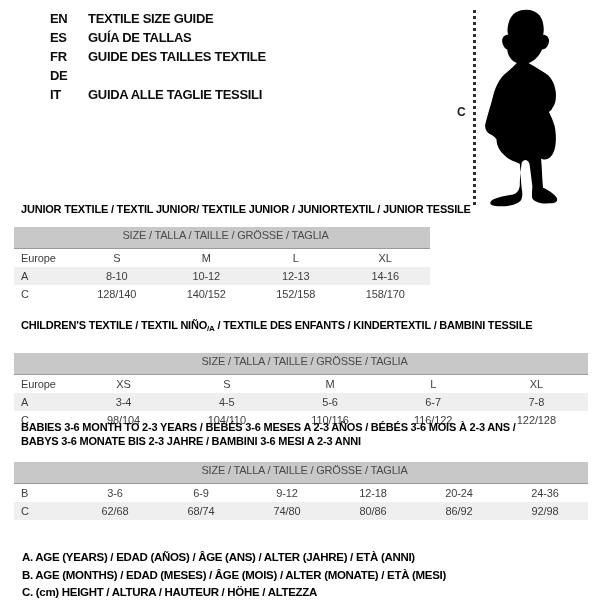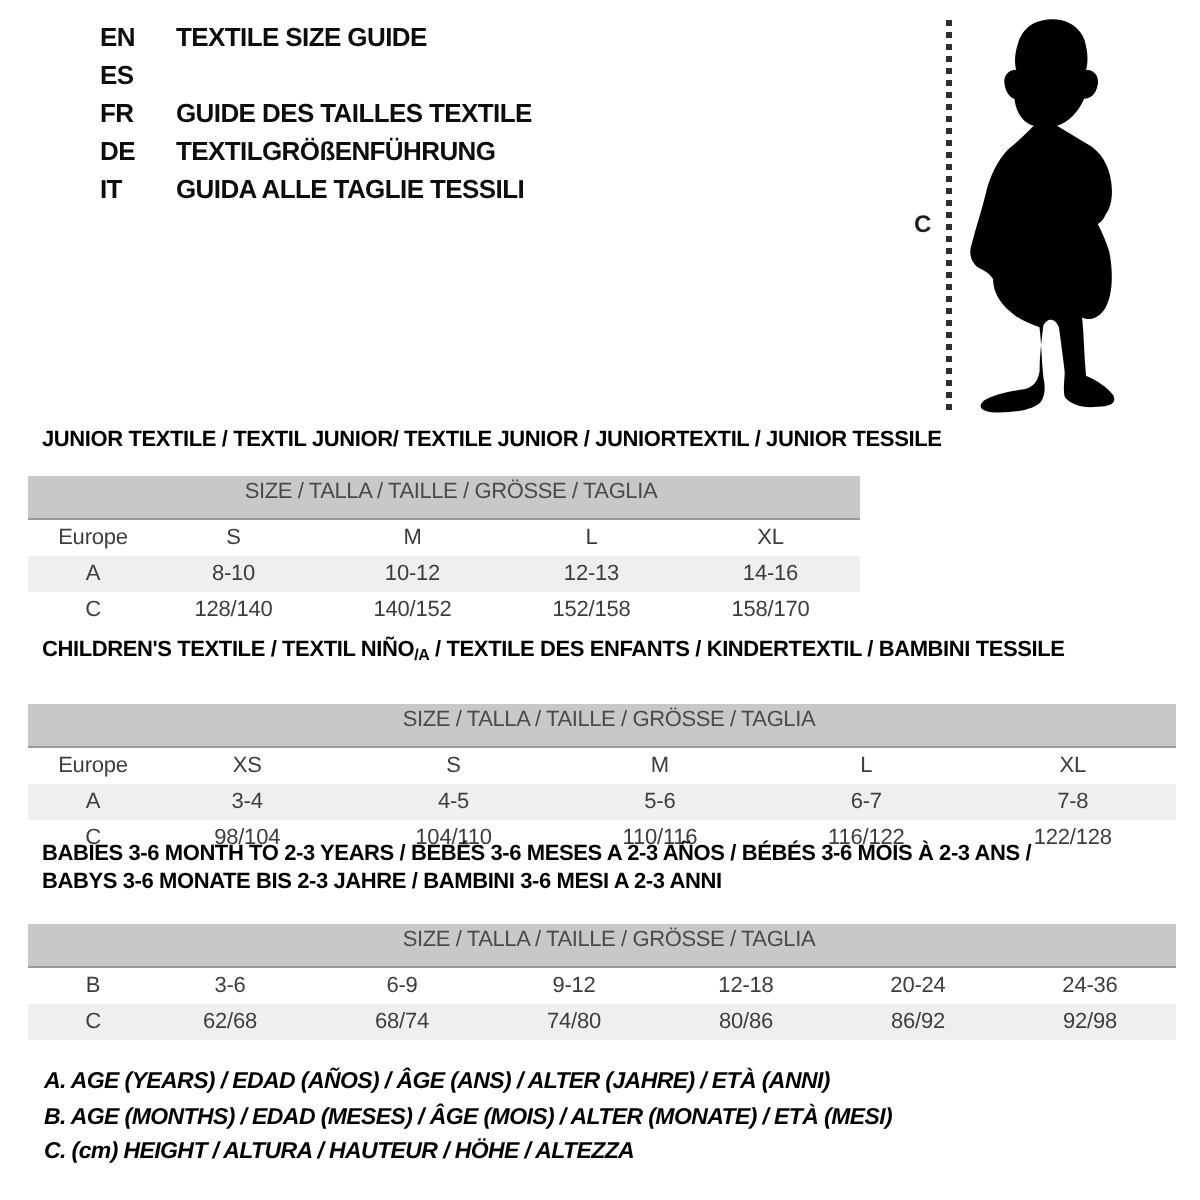--- a/index.html
+++ b/index.html
@@ -16,69 +16,69 @@
   
   .dash-line{
     position:absolute;left:473px;top:10px;width:2.5px;height:196px;
     background-image:repeating-linear-gradient(to bottom,#2e2e2e 0 3px,transparent 3px 6px);
   }
   .c-label{position:absolute;left:457px;top:105px;font-size:12px;font-weight:bold;color:#1c1c1c;}
   .baby-svg{position:absolute;left:482px;top:7px;}
 
   
   .section{position:absolute;left:14px;}
-  .sec-1{top:213px;width:416px;}
+  .sec-1{top:202px;width:416px;}
   .sec-2{top:318px;width:574px;}
   .sec-3{top:420px;width:574px;}
   .sec-title{
     font-weight:bold;font-size:11px;line-height:14px;color:#000;
     letter-spacing:-0.2px;padding-left:7px;white-space:nowrap;
   }
   .sec-1 .sec-title{margin-bottom:11px;}
   .sec-2 .sec-title{margin-bottom:17px;}
   .sec-3 .sec-title{margin-bottom:14px;}
   .title-sub{font-size:8px;vertical-align:-2px;}
   .size-bar{
     height:22px;background:#c8c8c8;border-bottom:1px solid #9a9a9a;box-sizing:border-box;
     font-size:11px;line-height:17px;color:#4a4a4a;padding-left:7px;letter-spacing:-0.2px;
     white-space:nowrap;overflow:hidden;text-align:center;
   }
   table.size-table{border-collapse:collapse;table-layout:fixed;width:100%;}
   table.size-table td{
     height:18px;padding:0;font-size:11px;color:#3d3d3d;text-align:center;
     letter-spacing:-0.1px;white-space:nowrap;
   }
-  table.size-table td.lbl{text-align:center;padding-left:7px;}
+  table.size-table td.lbl{text-align:left;padding-left:7px;}
   table.size-table col.lblcol{width:58px;}
   tr.stripe{background:#efefef;}
 
   
-  .footnotes{position:absolute;left:22px;top:533px;font-style:italic;}
+  .footnotes{position:absolute;left:22px;top:549px;}
   .footnote{font-weight:bold;font-size:11.5px;line-height:17.5px;color:#000;letter-spacing:-0.3px;white-space:nowrap;}
 </style>
 </head>
 <body>
 
 <div class="page">
 
   <div class="lang-list" id="langList">
       <div class="lang-row">
         <span class="lang-code">EN</span>
         <span class="lang-label">TEXTILE SIZE GUIDE</span>
       </div>
       <div class="lang-row">
         <span class="lang-code">ES</span>
+        <span class="lang-label">GUÍA DE TALLAS</span>
       </div>
       <div class="lang-row">
         <span class="lang-code">FR</span>
         <span class="lang-label">GUIDE DES TAILLES TEXTILE</span>
       </div>
       <div class="lang-row">
         <span class="lang-code">DE</span>
-        <span class="lang-label">TEXTILGRÖßENFÜHRUNG</span>
       </div>
       <div class="lang-row">
         <span class="lang-code">IT</span>
         <span class="lang-label">GUIDA ALLE TAGLIE TESSILI</span>
       </div>
     </div>
 
   <div class="dash-line"></div>
   <span class="c-label">C</span>
 

